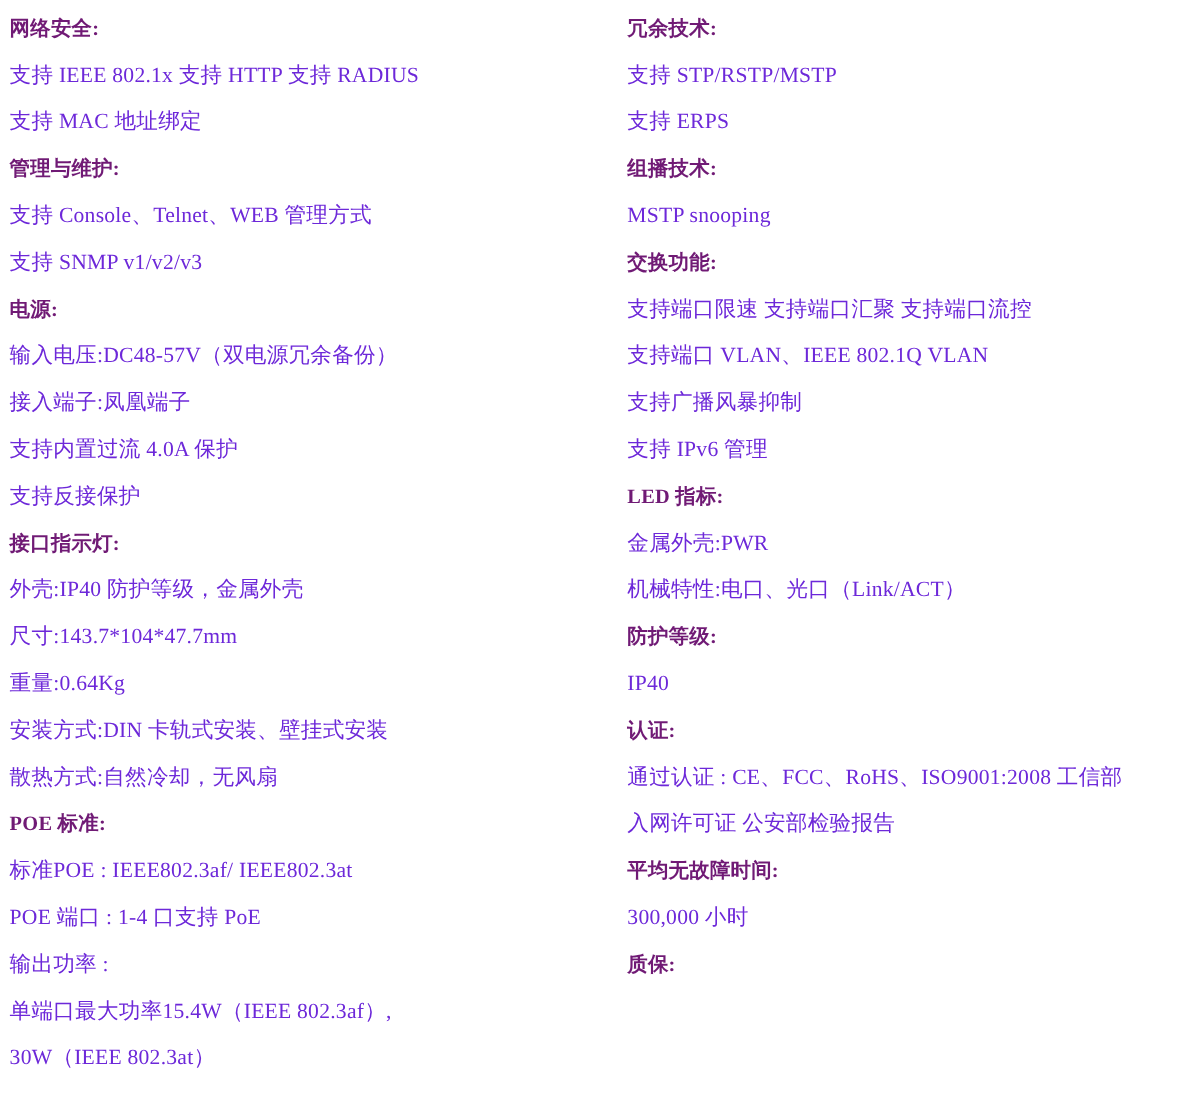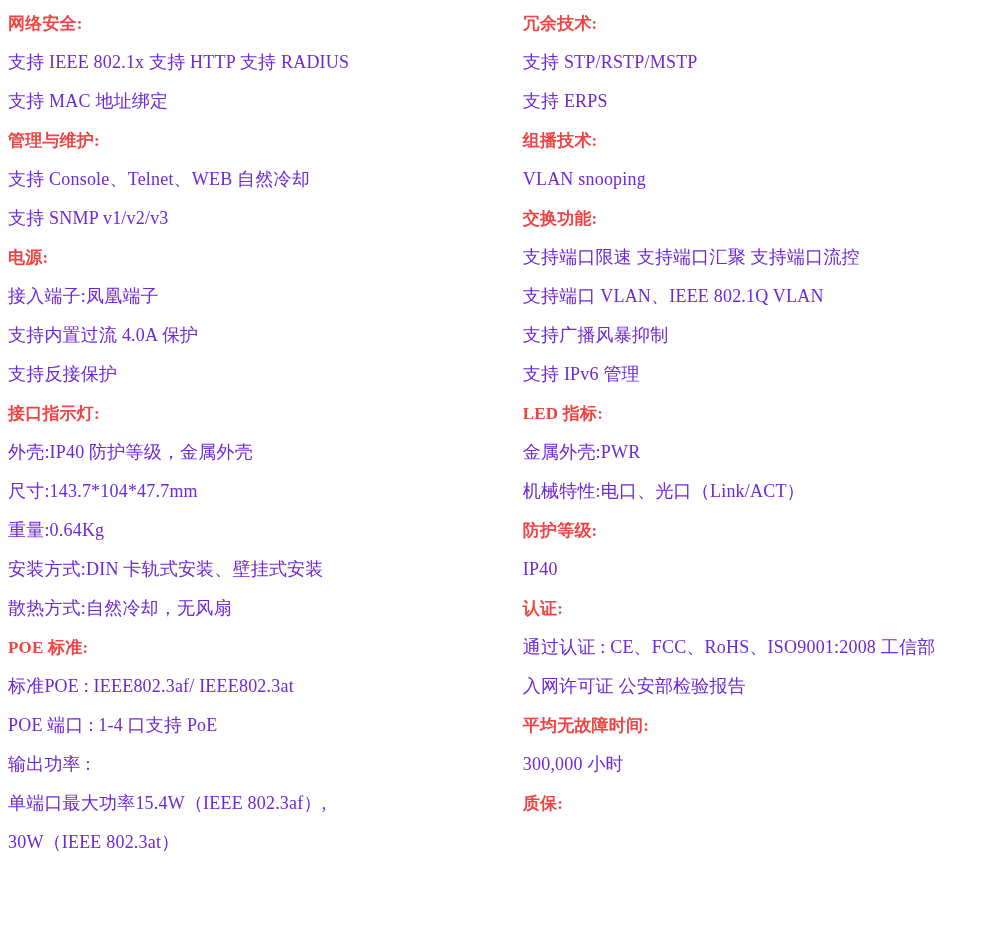--- a/index.html
+++ b/index.html
@@ -34,21 +34,21 @@
     width: 519px;
     padding-right: 6px;
   }
   .col-right {
     width: 460px;
   }
   .block {
     margin: 0;
   }
   .heading {
-    color: #ef4444;
+    color: #701a75;
     font-weight: bold;
     font-size: 17px;
     line-height: 39px;
     white-space: nowrap;
     font-family: "Liberation Serif", "DejaVu Serif", serif;
   }
   .line {
     color: #6d28d9;
     font-size: 18px;
     line-height: 39px;
@@ -69,26 +69,27 @@
     <div class="col col-left">
 
       <div class="block">
         <div class="heading">网络安全:</div>
         <div class="line">支持 IEEE  802.1x  支持 HTTP  支持 RADIUS</div>
         <div class="line">支持 MAC 地址绑定</div>
       </div>
 
       <div class="block">
         <div class="heading">管理与维护:</div>
-        <div class="line">支持 Console、Telnet、WEB 自然冷却</div>
+        <div class="line">支持 Console、Telnet、WEB 管理方式</div>
         <div class="line">支持 SNMP  v1/v2/v3</div>
       </div>
 
       <div class="block">
         <div class="heading">电源:</div>
+        <div class="line">输入电压:DC48-57V（双电源冗余备份）</div>
         <div class="line">接入端子:凤凰端子</div>
         <div class="line">支持内置过流 4.0A 保护</div>
         <div class="line">支持反接保护</div>
       </div>
 
       <div class="block">
         <div class="heading">接口指示灯:</div>
         <div class="line">外壳:IP40 防护等级，金属外壳</div>
         <div class="line">尺寸:143.7*104*47.7mm</div>
         <div class="line">重量:0.64Kg</div>
@@ -110,21 +111,21 @@
     <div class="col col-right">
 
       <div class="block">
         <div class="heading">冗余技术:</div>
         <div class="line">支持 STP/RSTP/MSTP</div>
         <div class="line">支持 ERPS</div>
       </div>
 
       <div class="block">
         <div class="heading">组播技术:</div>
-        <div class="line">VLAN  snooping</div>
+        <div class="line">MSTP  snooping</div>
       </div>
 
       <div class="block">
         <div class="heading">交换功能:</div>
         <div class="line">支持端口限速 支持端口汇聚 支持端口流控</div>
         <div class="line">支持端口 VLAN、IEEE  802.1Q  VLAN</div>
         <div class="line">支持广播风暴抑制</div>
         <div class="line">支持 IPv6 管理</div>
       </div>
 

